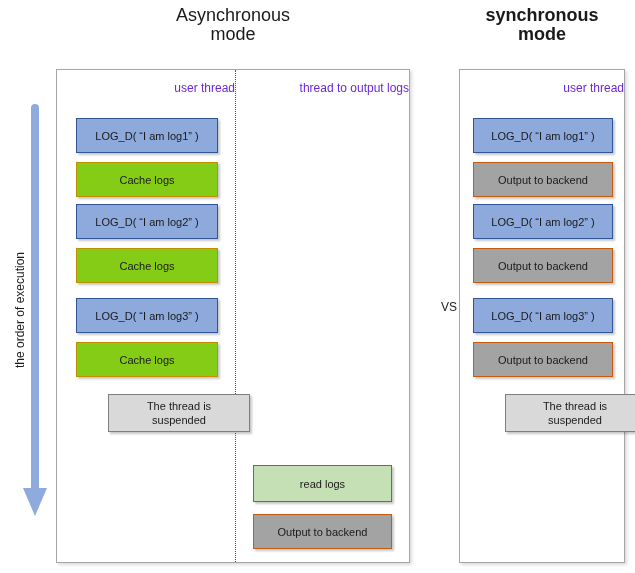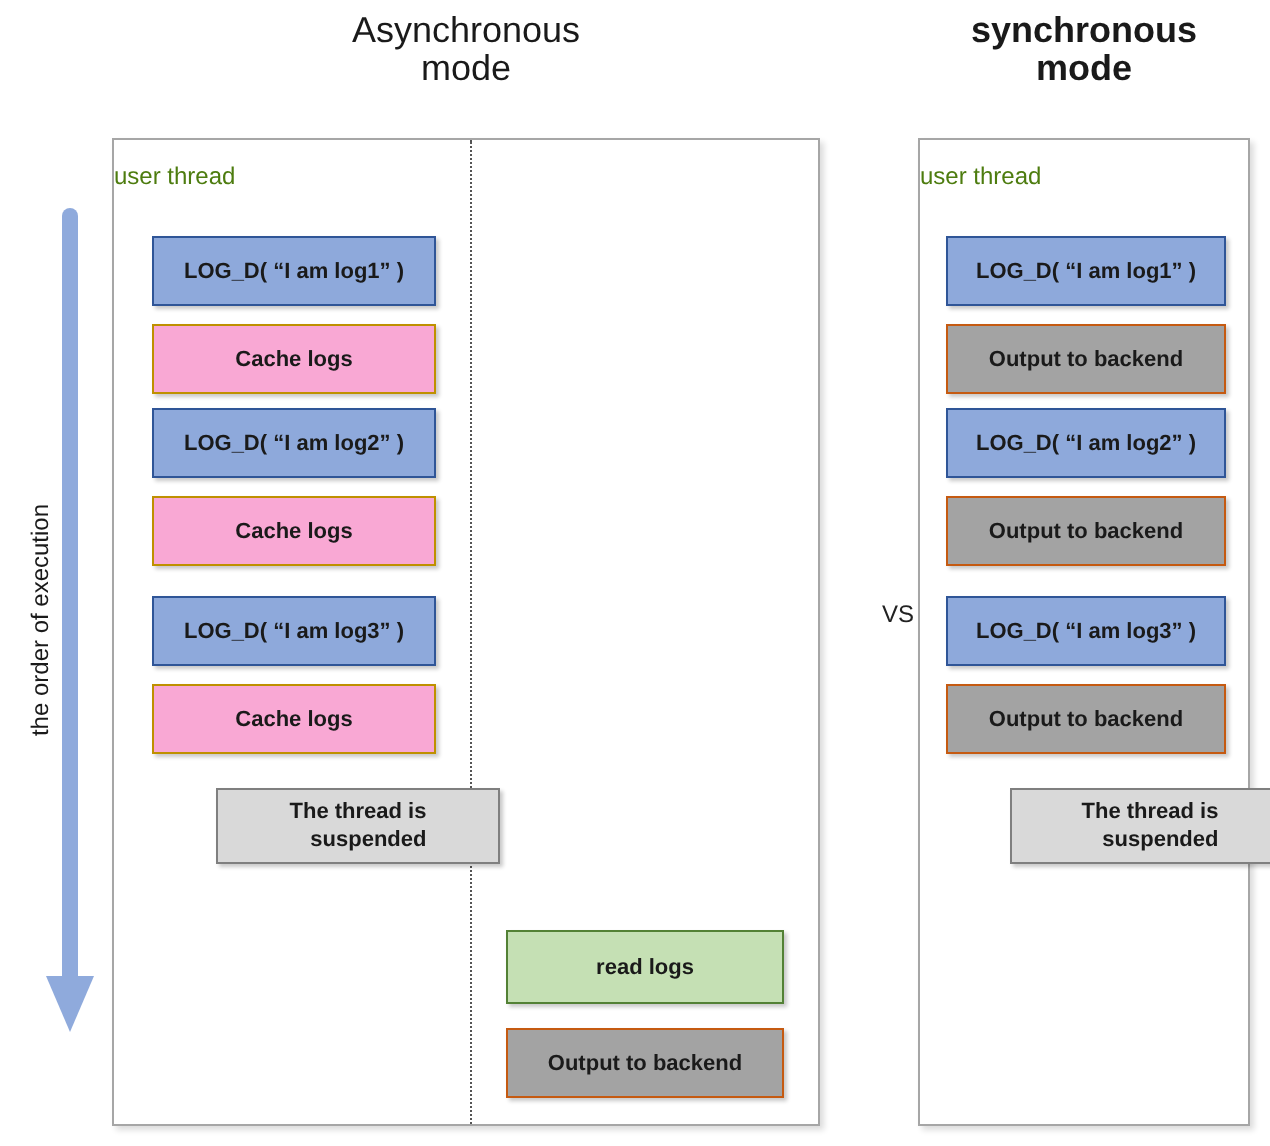--- a/index.html
+++ b/index.html
@@ -21,37 +21,36 @@
   }
   .panel {
     position:absolute; top:69px; height:494px;
     background:#ffffff; border:1px solid #a6a6a6;
     box-shadow:2px 2px 3px rgba(0,0,0,0.14);
     box-sizing:border-box;
   }
   .panel-async { left:56px;  width:354px; }
   .panel-sync  { left:459px; width:166px; }
   .col-header {
-    position:absolute; top:11px; text-align:left;
-    font-size:12px; color:#4d7c0f;
+    position:absolute; top:11px; text-align:right;
+    font-size:12px; color:#6d28d9;
   }
   .divider {
     position:absolute; left:178px; top:0; bottom:0; width:0;
     border-left:1.5px dotted #555;
   }
   .box {
     position:absolute; display:flex; align-items:center; justify-content:center;
-    font-size:11px; line-height:14px; text-align:right; white-space:pre-line;
+    font-size:11px; line-height:14px; text-align:center; white-space:pre-line;
     border:1.5px solid; box-sizing:border-box;
     box-shadow:1.5px 1.5px 2px rgba(0,0,0,0.22);
     color:#1a1a1a;
-    font-weight:bold;
   }
   .t-log-call  { background:#8EA9DB; border-color:#2F5597; }
-  .t-cache     { background:#f9a8d4; border-color:#BF9000; }
+  .t-cache     { background:#84cc16; border-color:#BF9000; }
   .t-read      { background:#C5E0B4; border-color:#538135; }
   .t-output    { background:#a3a3a3; border-color:#C55A11; }
   .t-suspended { background:#D9D9D9; border-color:#7F7F7F;margin-left:32px; }
   
   .c1 { left:19px; width:142px; height:35px; }
   .c1.b0 { top:48px; }  .c1.b1 { top:92px; }  .c1.b2 { top:134px; }
   .c1.b3 { top:178px; } .c1.b4 { top:228px; } .c1.b5 { top:272px; }
   .c1.b6 { top:324px; height:38px; }
   
   .c2 { left:196px; width:139px; }
@@ -81,20 +80,21 @@
   <div class="vs-label">VS</div>
 
   <svg class="exec-arrow-svg" width="24" height="414" viewBox="0 0 24 414">
     <line x1="12" y1="5" x2="12" y2="386" stroke="#8FAADC" stroke-width="8" stroke-linecap="round"></line>
     <polygon points="0,385 24,385 12,413" fill="#8FAADC"></polygon>
   </svg>
   <div class="exec-label">the order of execution</div>
 
   <div class="panel panel-async">
     <div class="col-header" style="left:0; width:178px;">user thread</div>
+    <div class="col-header" style="left:178px; width:174px;">thread to output logs</div>
     <div class="divider"></div>
 
     <div class="box t-log-call c1 b0">LOG_D( “I am log1” )</div>
     <div class="box t-cache    c1 b1">Cache logs</div>
     <div class="box t-log-call c1 b2">LOG_D( “I am log2” )</div>
     <div class="box t-cache    c1 b3">Cache logs</div>
     <div class="box t-log-call c1 b4">LOG_D( “I am log3” )</div>
     <div class="box t-cache    c1 b5">Cache logs</div>
     <div class="box t-suspended c1 b6">The thread is
 suspended</div>

